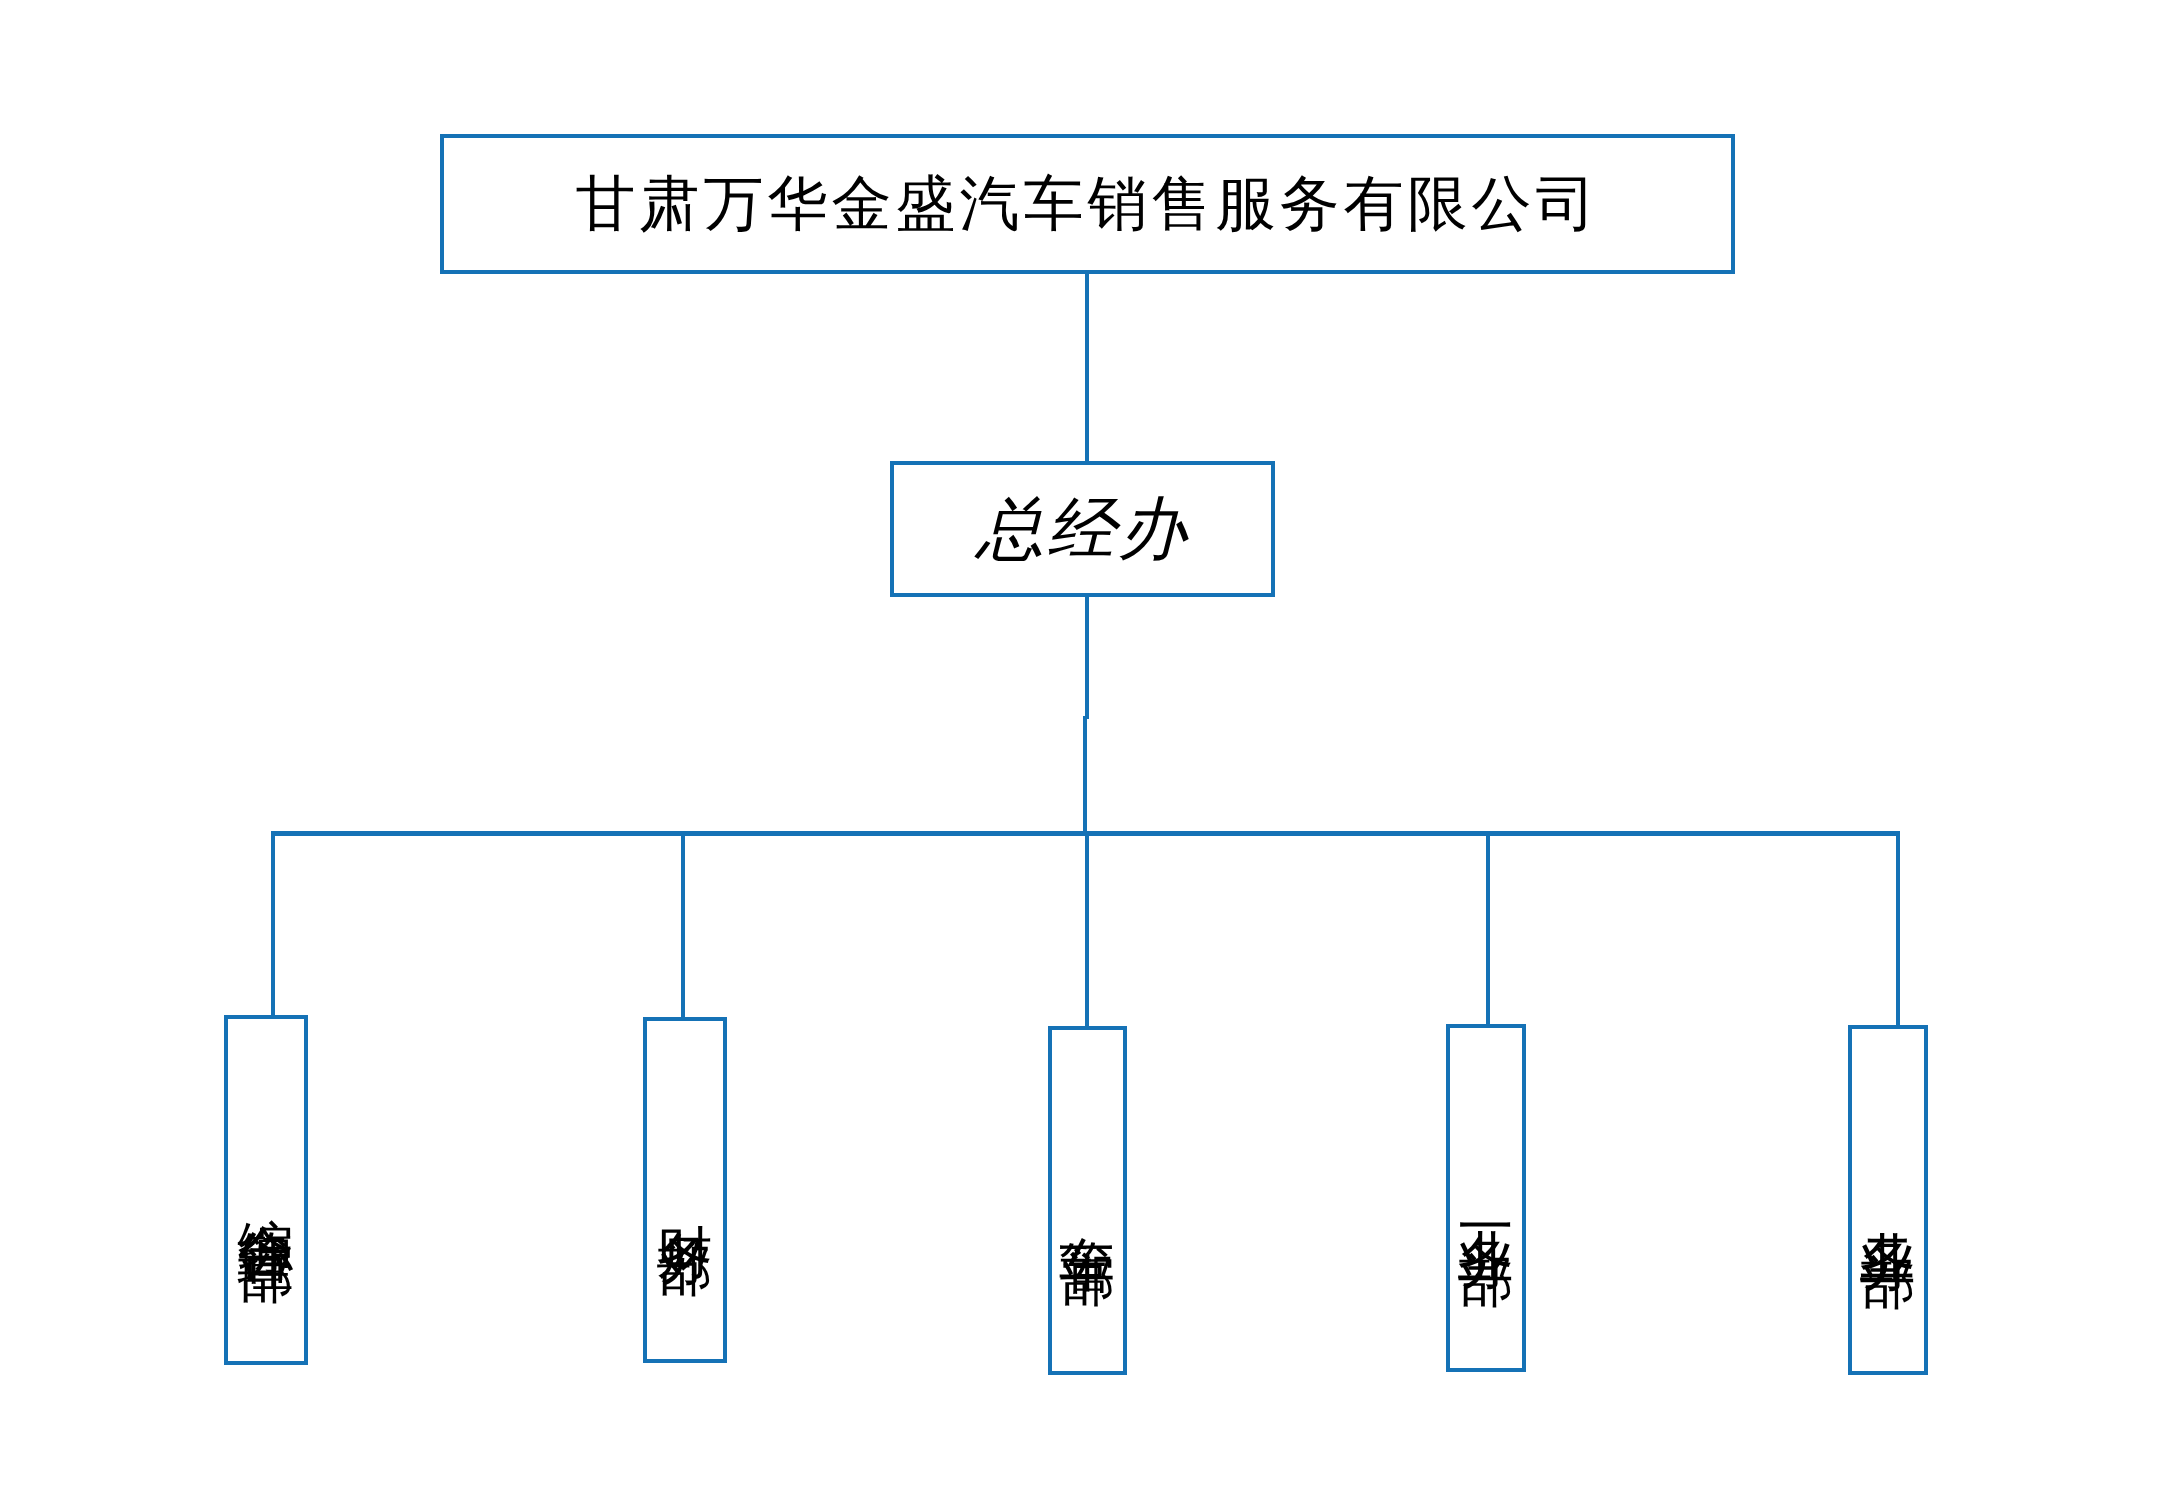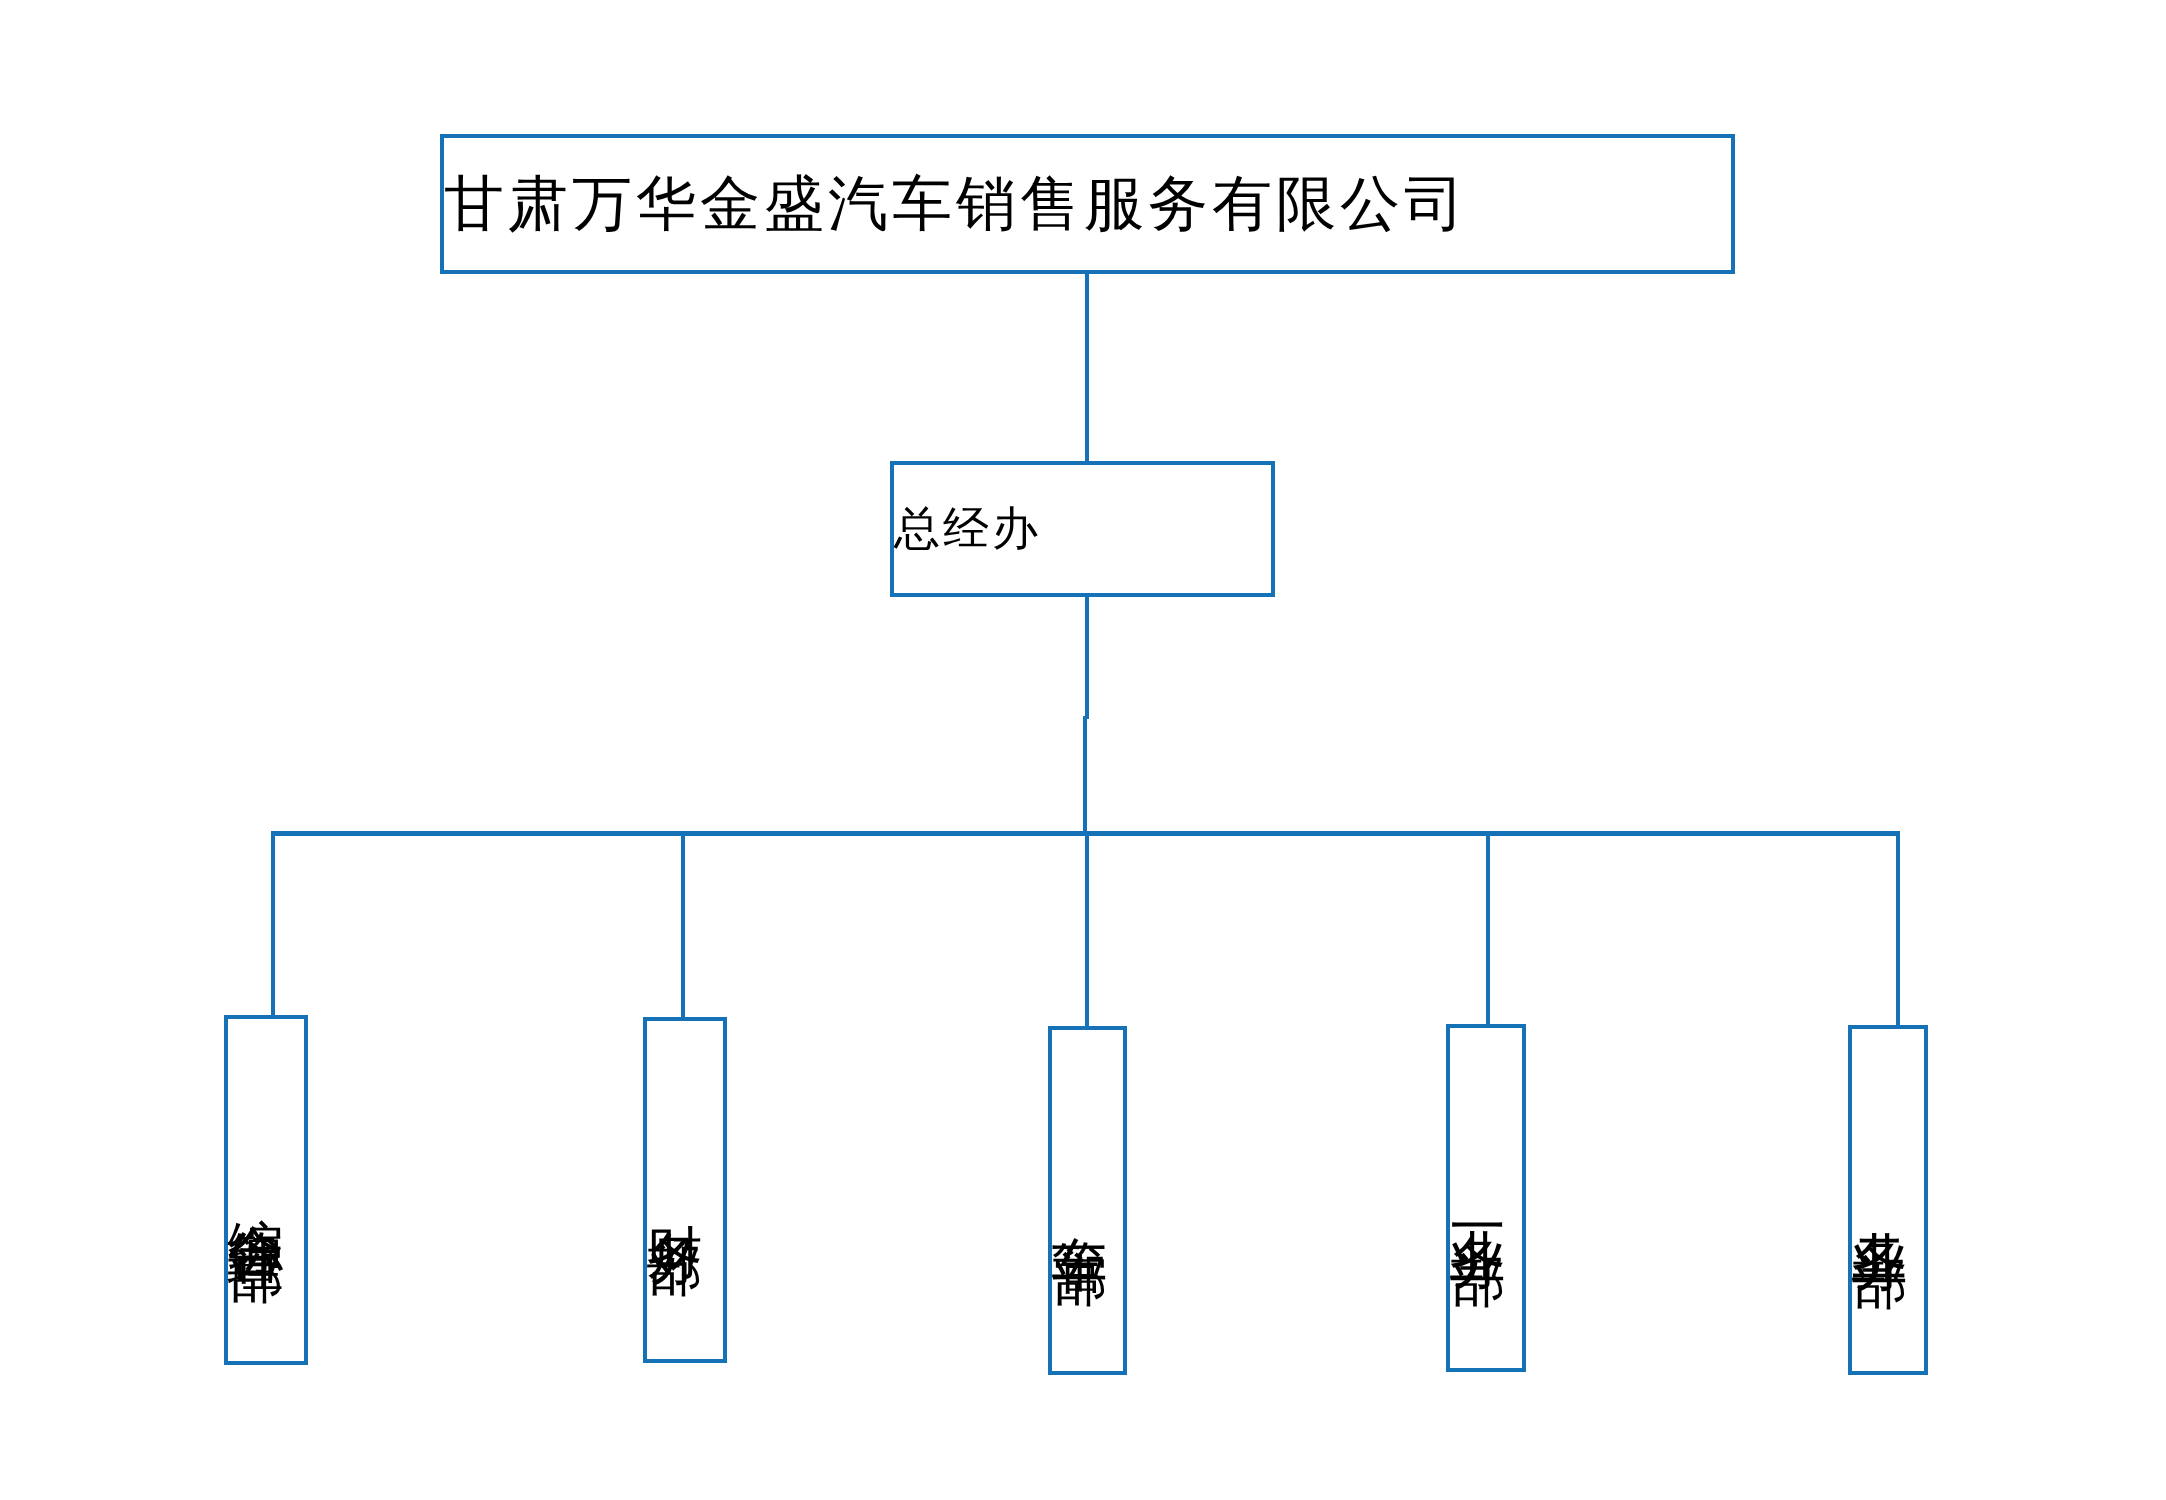--- a/index.html
+++ b/index.html
@@ -14,30 +14,30 @@
     background:var(--bg-color);
     font-family:"DejaVu Sans","Liberation Sans",sans-serif;
     color:var(--text-color);
     overflow:hidden;
   }
   .node{
     position:absolute;
     box-sizing:border-box;
     border:4px solid var(--line-color);
     background:var(--bg-color);
-    display:flex;align-items:center;justify-content:flex-start;
+    display:flex;align-items:center;justify-content:center;
     text-align:center;
   }
   .node-root{
     left:440px;top:134px;width:1295px;height:140px;
     font-size:60px;letter-spacing:4px;white-space:nowrap;
   }
   .node-middle{
     left:890px;top:461px;width:385px;height:136px;
-    font-size:46px;letter-spacing:3px;
+    font-size:68px;letter-spacing:3px;font-style:italic;
   }
   .dept{
     font-size:56px;
   }
   .vlabel{
     writing-mode:vertical-rl;
     text-orientation:upright;
     letter-spacing:7px;
     line-height:1;
   }

